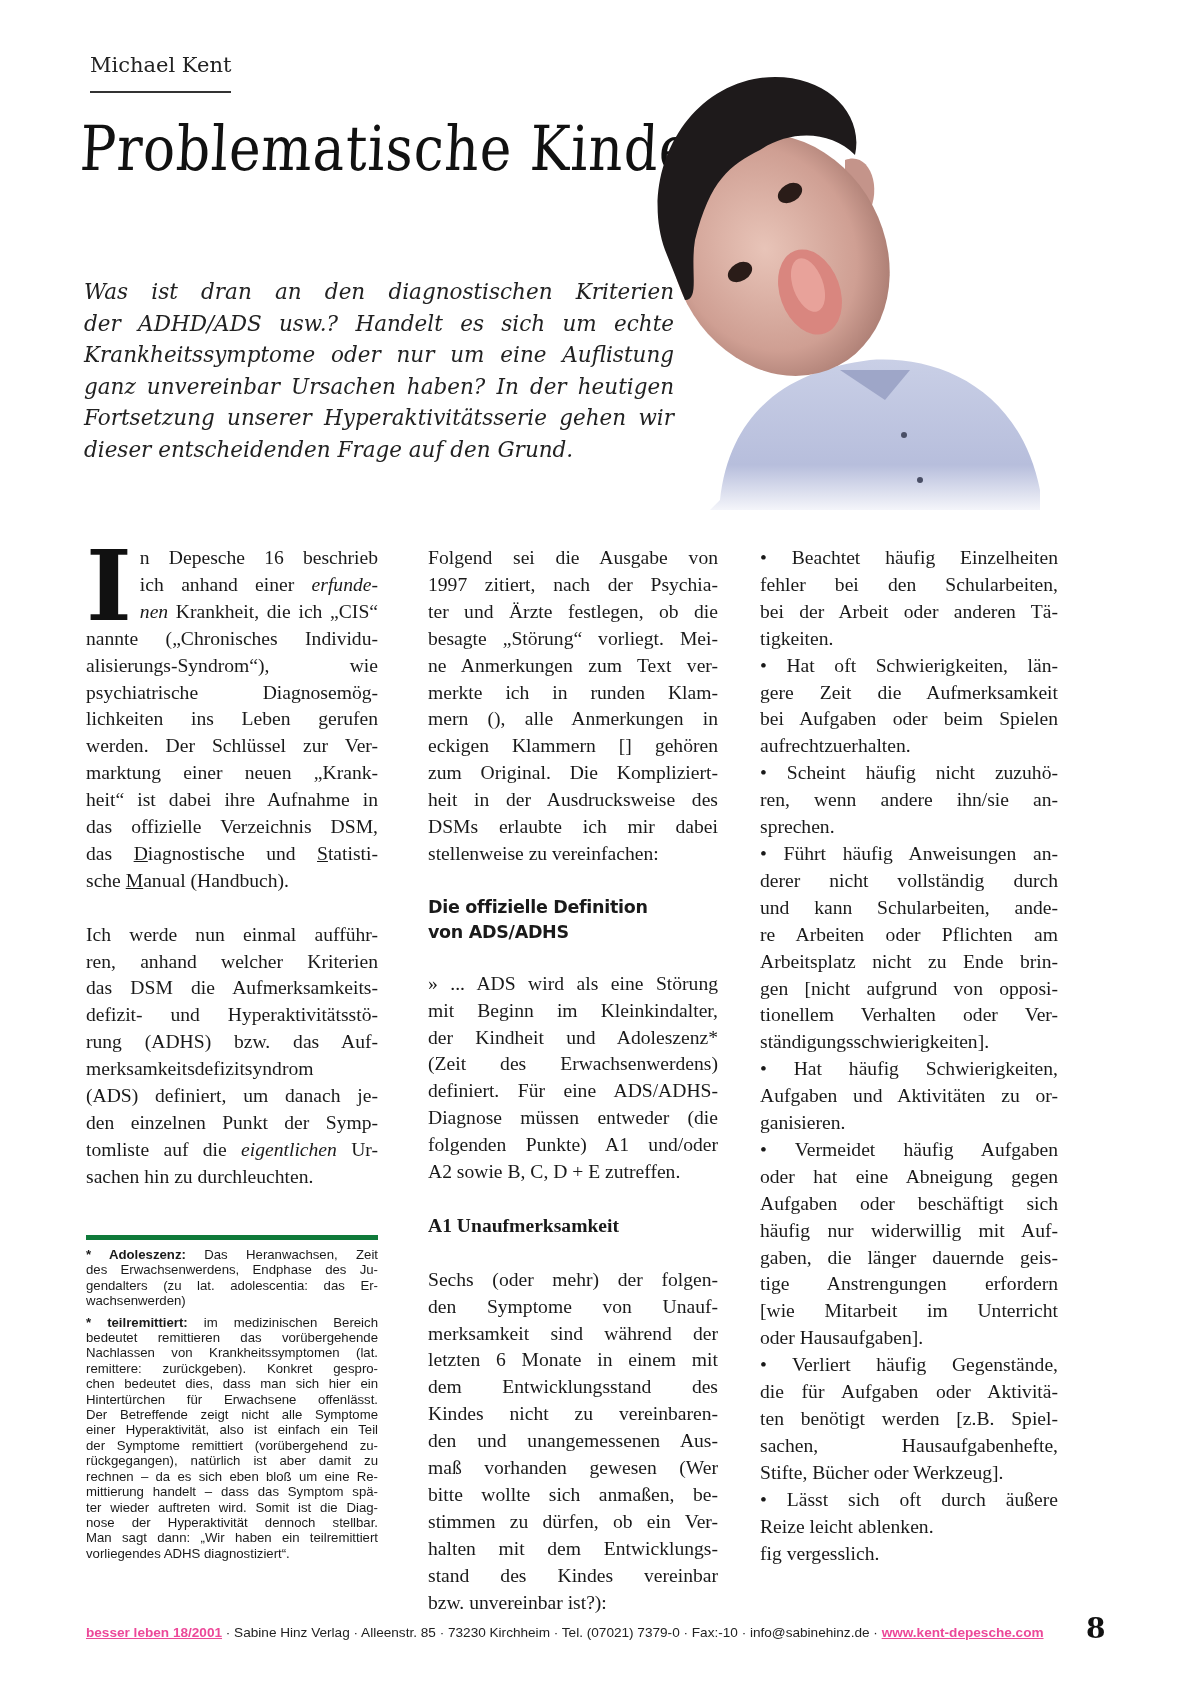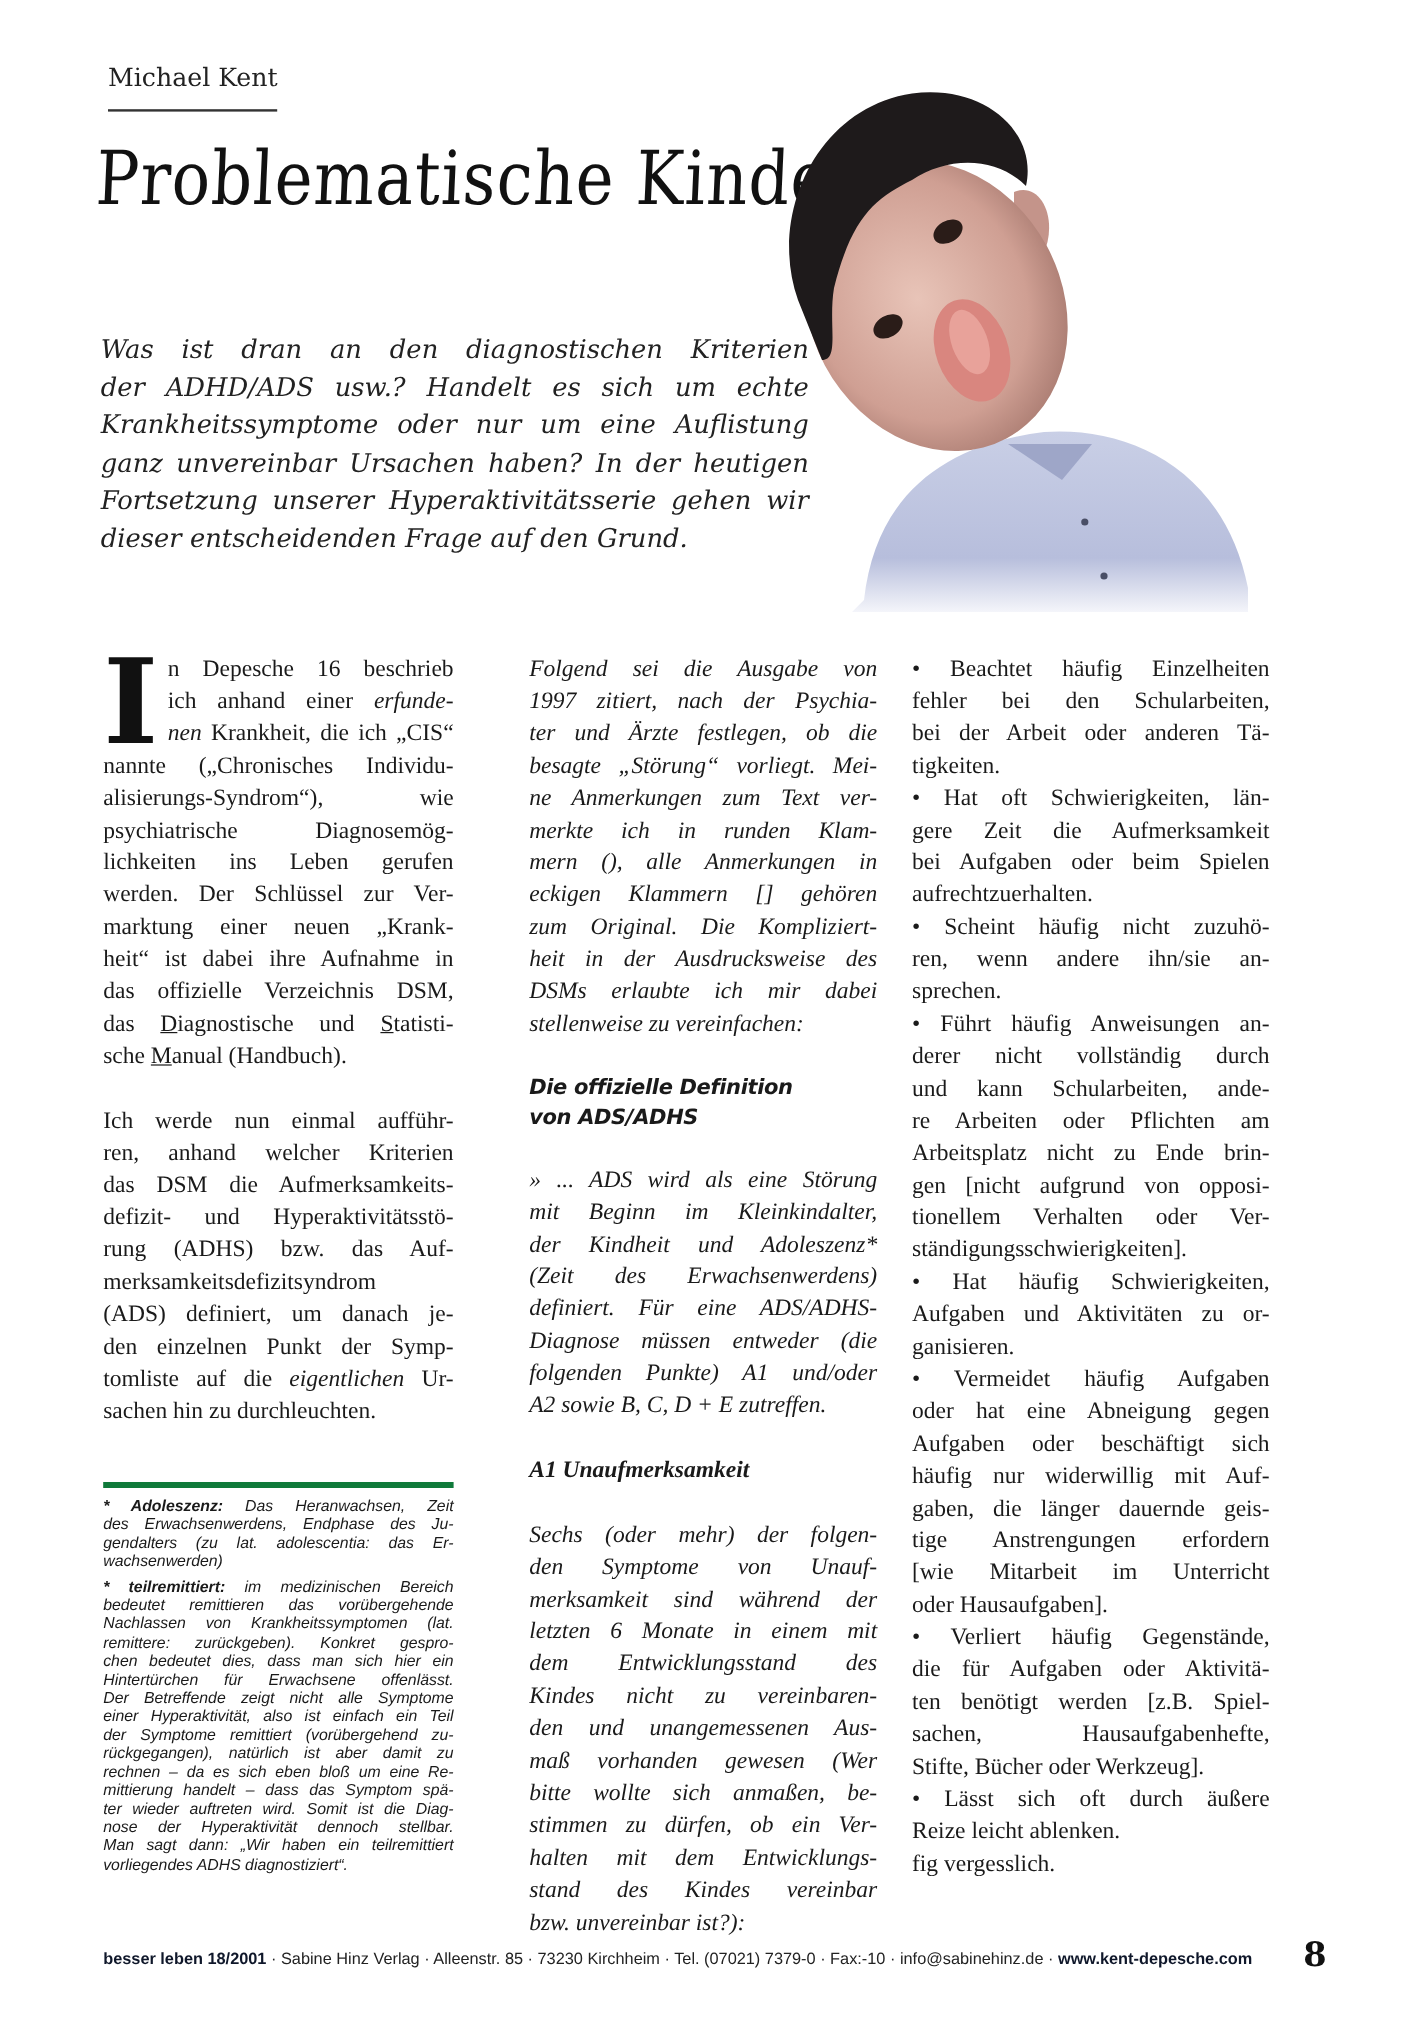--- a/index.html
+++ b/index.html
@@ -24,47 +24,47 @@
   .lead span.last { text-align-last: left; }
   .photo {
     position: absolute; left: 640px; top: 70px; width: 430px; height: 450px;
   }
   .col {
     position: absolute; top: 545px;
     font-family: "Liberation Serif", serif; font-size: 19.6px; line-height: 26.9px;
     color: #1a1a1a; text-align: justify; hyphens: manual;
   }
   .col1 { left: 86px; width: 292px; }
-  .col2 { left: 441px; width: 290px; font-style: italic; }
+  .col2 { left: 428px; width: 290px; }
   .col3 { left: 760px; width: 298px; }
   .col p { margin: 0 0 26.9px 0; }
   .col .l { display: block; text-align: justify; text-align-last: justify; white-space: nowrap; }
   .col .l.e { text-align-last: left; }
   .dropcap {
     float: left; font-family: "DejaVu Serif", serif; font-weight: bold;
     font-size: 98px; line-height: 78px; margin: 2px 8px 0 0; color: #111;
   }
   .hd-sans {
     font-family: "DejaVu Sans", sans-serif; font-weight: bold; font-size: 17.5px;
     line-height: 25px; margin: 0 0 26px 0; letter-spacing: -0.3px;
   }
   .hd-serif { font-weight: bold; margin: 0 0 26.9px 0; }
   .rule { position: absolute; left: 86px; top: 1235px; width: 292px; height: 5px; background: #0f7a3a; }
   .notes {
     position: absolute; left: 86px; top: 1247px; width: 292px;
     font-family: "Liberation Sans", sans-serif; font-size: 13.2px; line-height: 15.4px; color: #1a1a1a;
   }
-  .notes p { margin: 0 0 6px 0; text-align: justify; font-style: italic; }
+  .notes p { margin: 0 0 6px 0; text-align: justify; }
   .notes .l { display: block; text-align: justify; text-align-last: justify; white-space: nowrap; }
   .notes .l.e { text-align-last: left; }
   .footer {
     position: absolute; left: 86px; top: 1625px; width: 980px;
     font-family: "Liberation Sans", sans-serif; font-size: 13.6px; color: #222; white-space: nowrap;
   }
-  .footer b { color: #0f172a; }
+  .footer b { color: #ec4899; text-decoration: underline; }
   .pagenum {
     position: absolute; left: 1086px; top: 1612px;
     font-family: "DejaVu Serif", serif; font-weight: bold; font-size: 28px; color: #111;
   }
 </style>
 </head>
 <body>
 
 <div class="author">Michael Kent</div>
 <div class="title">Problematische Kinder??</div>

